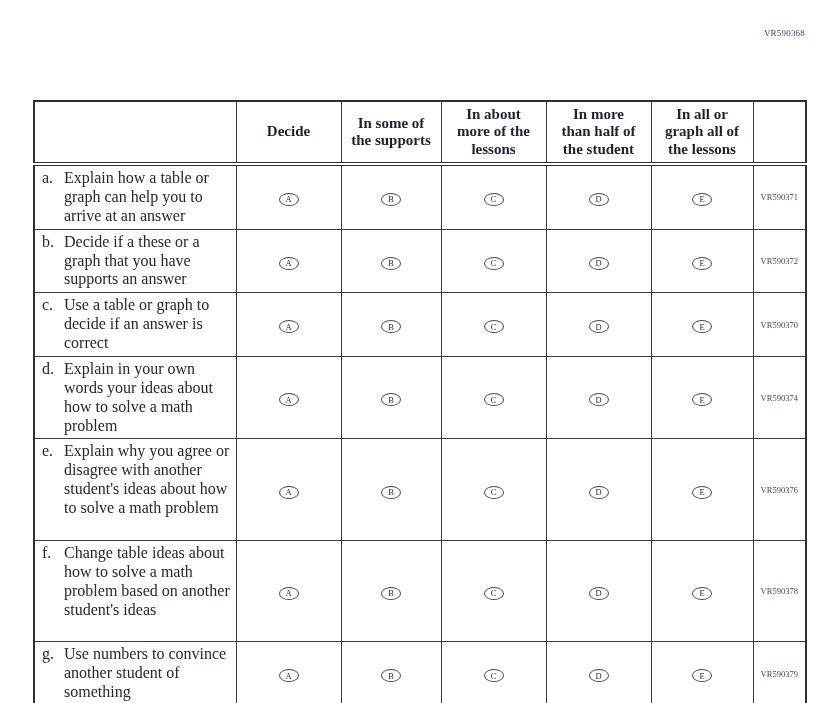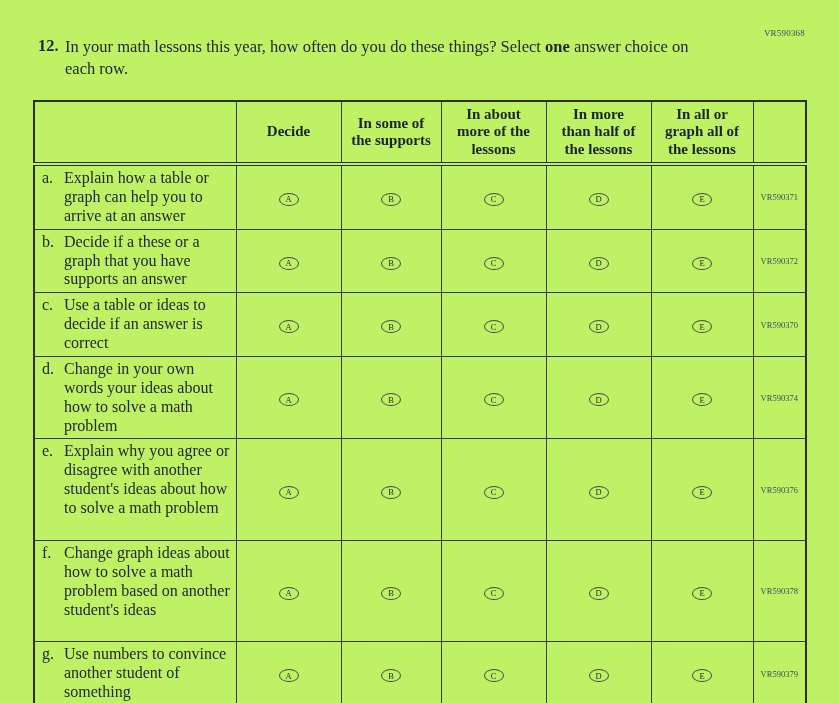--- a/index.html
+++ b/index.html
@@ -1,21 +1,21 @@
 <!DOCTYPE html>
 <html><head>
 <meta charset="utf-8">
 <style>
   * { margin: 0; padding: 0; box-sizing: border-box; }
   html, body { background: #e8e8e8; }
   .page {
     position: relative;
     width: 839px;
     height: 703px;
-    background: #bef264;
+    background: #ffffff;
     font-family: "Liberation Serif", "DejaVu Serif", serif;
     color: #232733;
     overflow: hidden;
   }
   .top-right-code {
     position: absolute;
     top: 28px;
     right: 34px;
     font-size: 9px;
     color: #3a4a66;
@@ -107,24 +107,20 @@
     margin-left: 48px;
   }
 </style>
 </head>
 <body>
 
 <div class="page">
 
   <div class="top-right-code">VR590368</div>
 
-  <div class="question">
-    <span class="qnum">12.</span>
-    <div class="qtext"><span>In your math lessons this year, how often do you do these things? Select </span><b>one</b><span> answer choice on each row.</span></div>
-  </div>
 
   <table class="survey">
     <colgroup>
       <col style="width:202px">
         <col style="width:105px">
         <col style="width:100px">
       <col style="width:105px">
         <col style="width:105px">
         <col style="width:102px">
       <col style="width:53px">
@@ -133,21 +129,21 @@
       <tr style="height:63px">
         <th></th>
         <th>Decide</th>
         <th>In some of
 the supports</th>
         <th>In about
 more of the
 lessons</th>
         <th>In more
 than half of
-the lessons</th>
+the student</th>
         <th>In all or
 graph all of
 the lessons</th>
         <th></th>
       </tr>
     </thead>
     <tbody>
       <tr style="height:63px">
         <td class="label-cell">
           <div class="label-flex">
@@ -173,35 +169,35 @@
         <td class="bubble-cell"><span class="bubble">B</span></td>
         <td class="bubble-cell"><span class="bubble">C</span></td>
         <td class="bubble-cell"><span class="bubble">D</span></td>
         <td class="bubble-cell"><span class="bubble">E</span></td>
         <td class="code-cell">VR590372</td>
       </tr>
       <tr style="height:62px">
         <td class="label-cell">
           <div class="label-flex">
             <span class="row-letter">c.</span>
-            <span class="row-label">Use a table or ideas to decide if an answer is correct</span>
+            <span class="row-label">Use a table or graph to decide if an answer is correct</span>
           </div>
         </td>
         <td class="bubble-cell"><span class="bubble">A</span></td>
         <td class="bubble-cell"><span class="bubble">B</span></td>
         <td class="bubble-cell"><span class="bubble">C</span></td>
         <td class="bubble-cell"><span class="bubble">D</span></td>
         <td class="bubble-cell"><span class="bubble">E</span></td>
         <td class="code-cell">VR590370</td>
       </tr>
       <tr style="height:81px">
         <td class="label-cell">
           <div class="label-flex">
             <span class="row-letter">d.</span>
-            <span class="row-label">Change in your own words your ideas about how to solve a math problem</span>
+            <span class="row-label">Explain in your own words your ideas about how to solve a math problem</span>
           </div>
         </td>
         <td class="bubble-cell"><span class="bubble">A</span></td>
         <td class="bubble-cell"><span class="bubble">B</span></td>
         <td class="bubble-cell"><span class="bubble">C</span></td>
         <td class="bubble-cell"><span class="bubble">D</span></td>
         <td class="bubble-cell"><span class="bubble">E</span></td>
         <td class="code-cell">VR590374</td>
       </tr>
       <tr style="height:102px">
@@ -215,21 +211,21 @@
         <td class="bubble-cell"><span class="bubble">B</span></td>
         <td class="bubble-cell"><span class="bubble">C</span></td>
         <td class="bubble-cell"><span class="bubble">D</span></td>
         <td class="bubble-cell"><span class="bubble">E</span></td>
         <td class="code-cell">VR590376</td>
       </tr>
       <tr style="height:101px">
         <td class="label-cell">
           <div class="label-flex">
             <span class="row-letter">f.</span>
-            <span class="row-label">Change graph ideas about how to solve a math problem based on another student's ideas</span>
+            <span class="row-label">Change table ideas about how to solve a math problem based on another student's ideas</span>
           </div>
         </td>
         <td class="bubble-cell"><span class="bubble">A</span></td>
         <td class="bubble-cell"><span class="bubble">B</span></td>
         <td class="bubble-cell"><span class="bubble">C</span></td>
         <td class="bubble-cell"><span class="bubble">D</span></td>
         <td class="bubble-cell"><span class="bubble">E</span></td>
         <td class="code-cell">VR590378</td>
       </tr>
       <tr style="height:61px">

